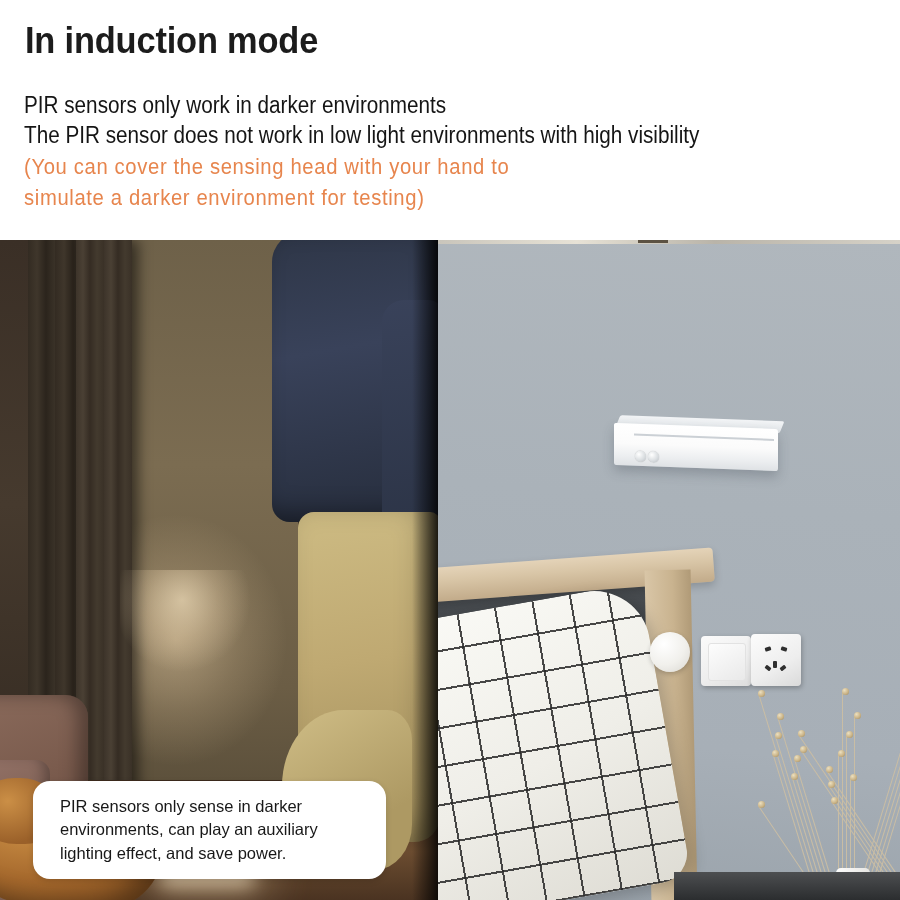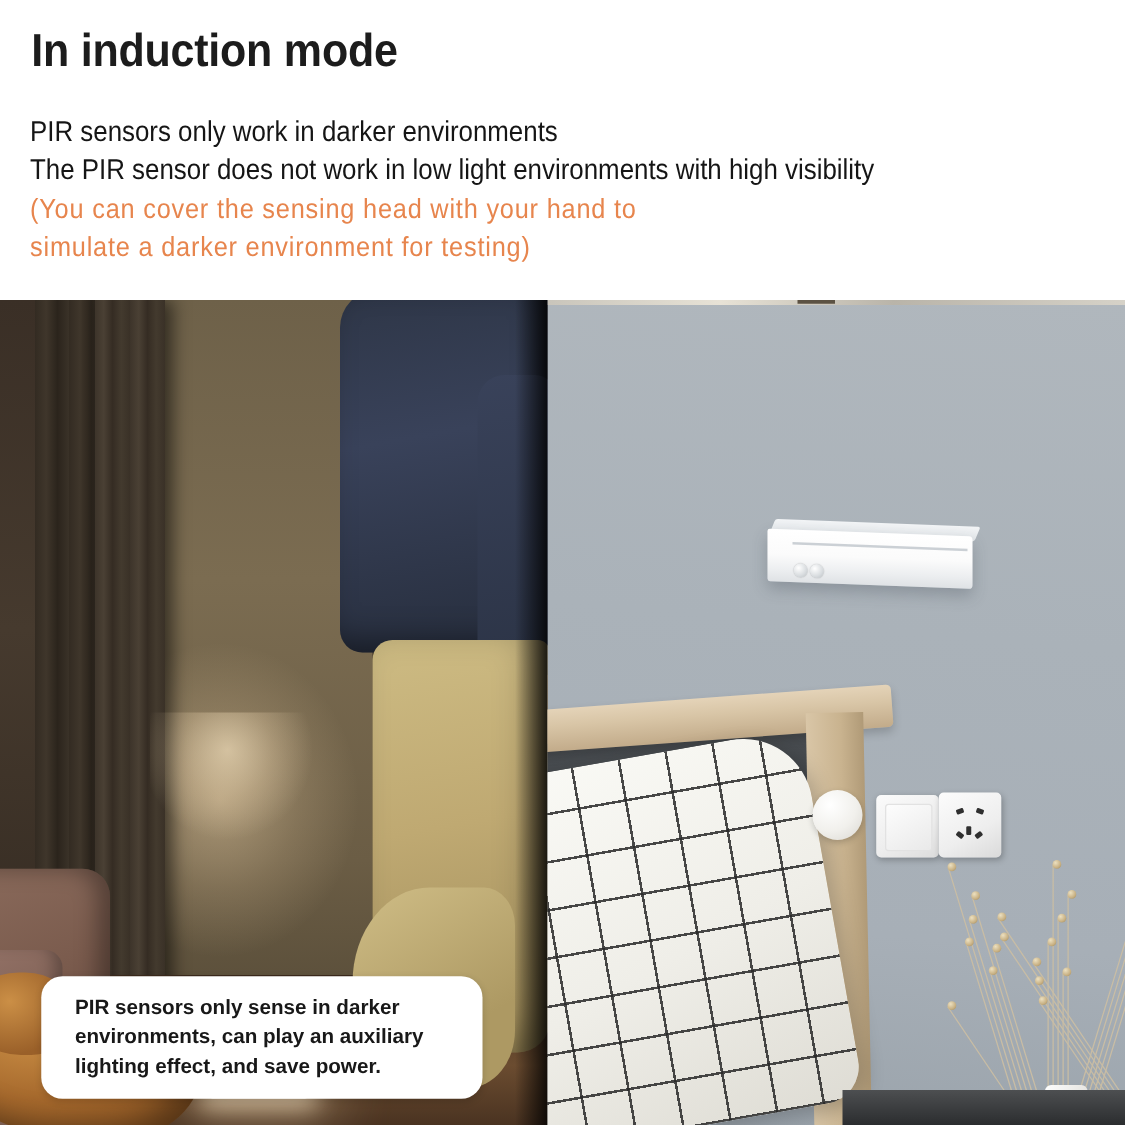--- a/index.html
+++ b/index.html
@@ -431,21 +431,20 @@
     font-family: "Liberation Sans", "DejaVu Sans", sans-serif;
     color: #181818;
     line-height: 1.42;
     box-shadow: 0 2px 6px rgba(0,0,0,0.14);
   }
   .caption-left {
     left: 33px; top: 781px;
     width: 353px;
     padding: 14px 20px 14px 27px;
     font-size: 16.5px;
-    font-weight: bold;
   }
   .caption-right {
     left: 459px; top: 776px;
     width: 390px;
     padding: 13px 18px 13px 23px;
     font-size: 16.5px;
   }
 </style>
 </head>
 <body>

